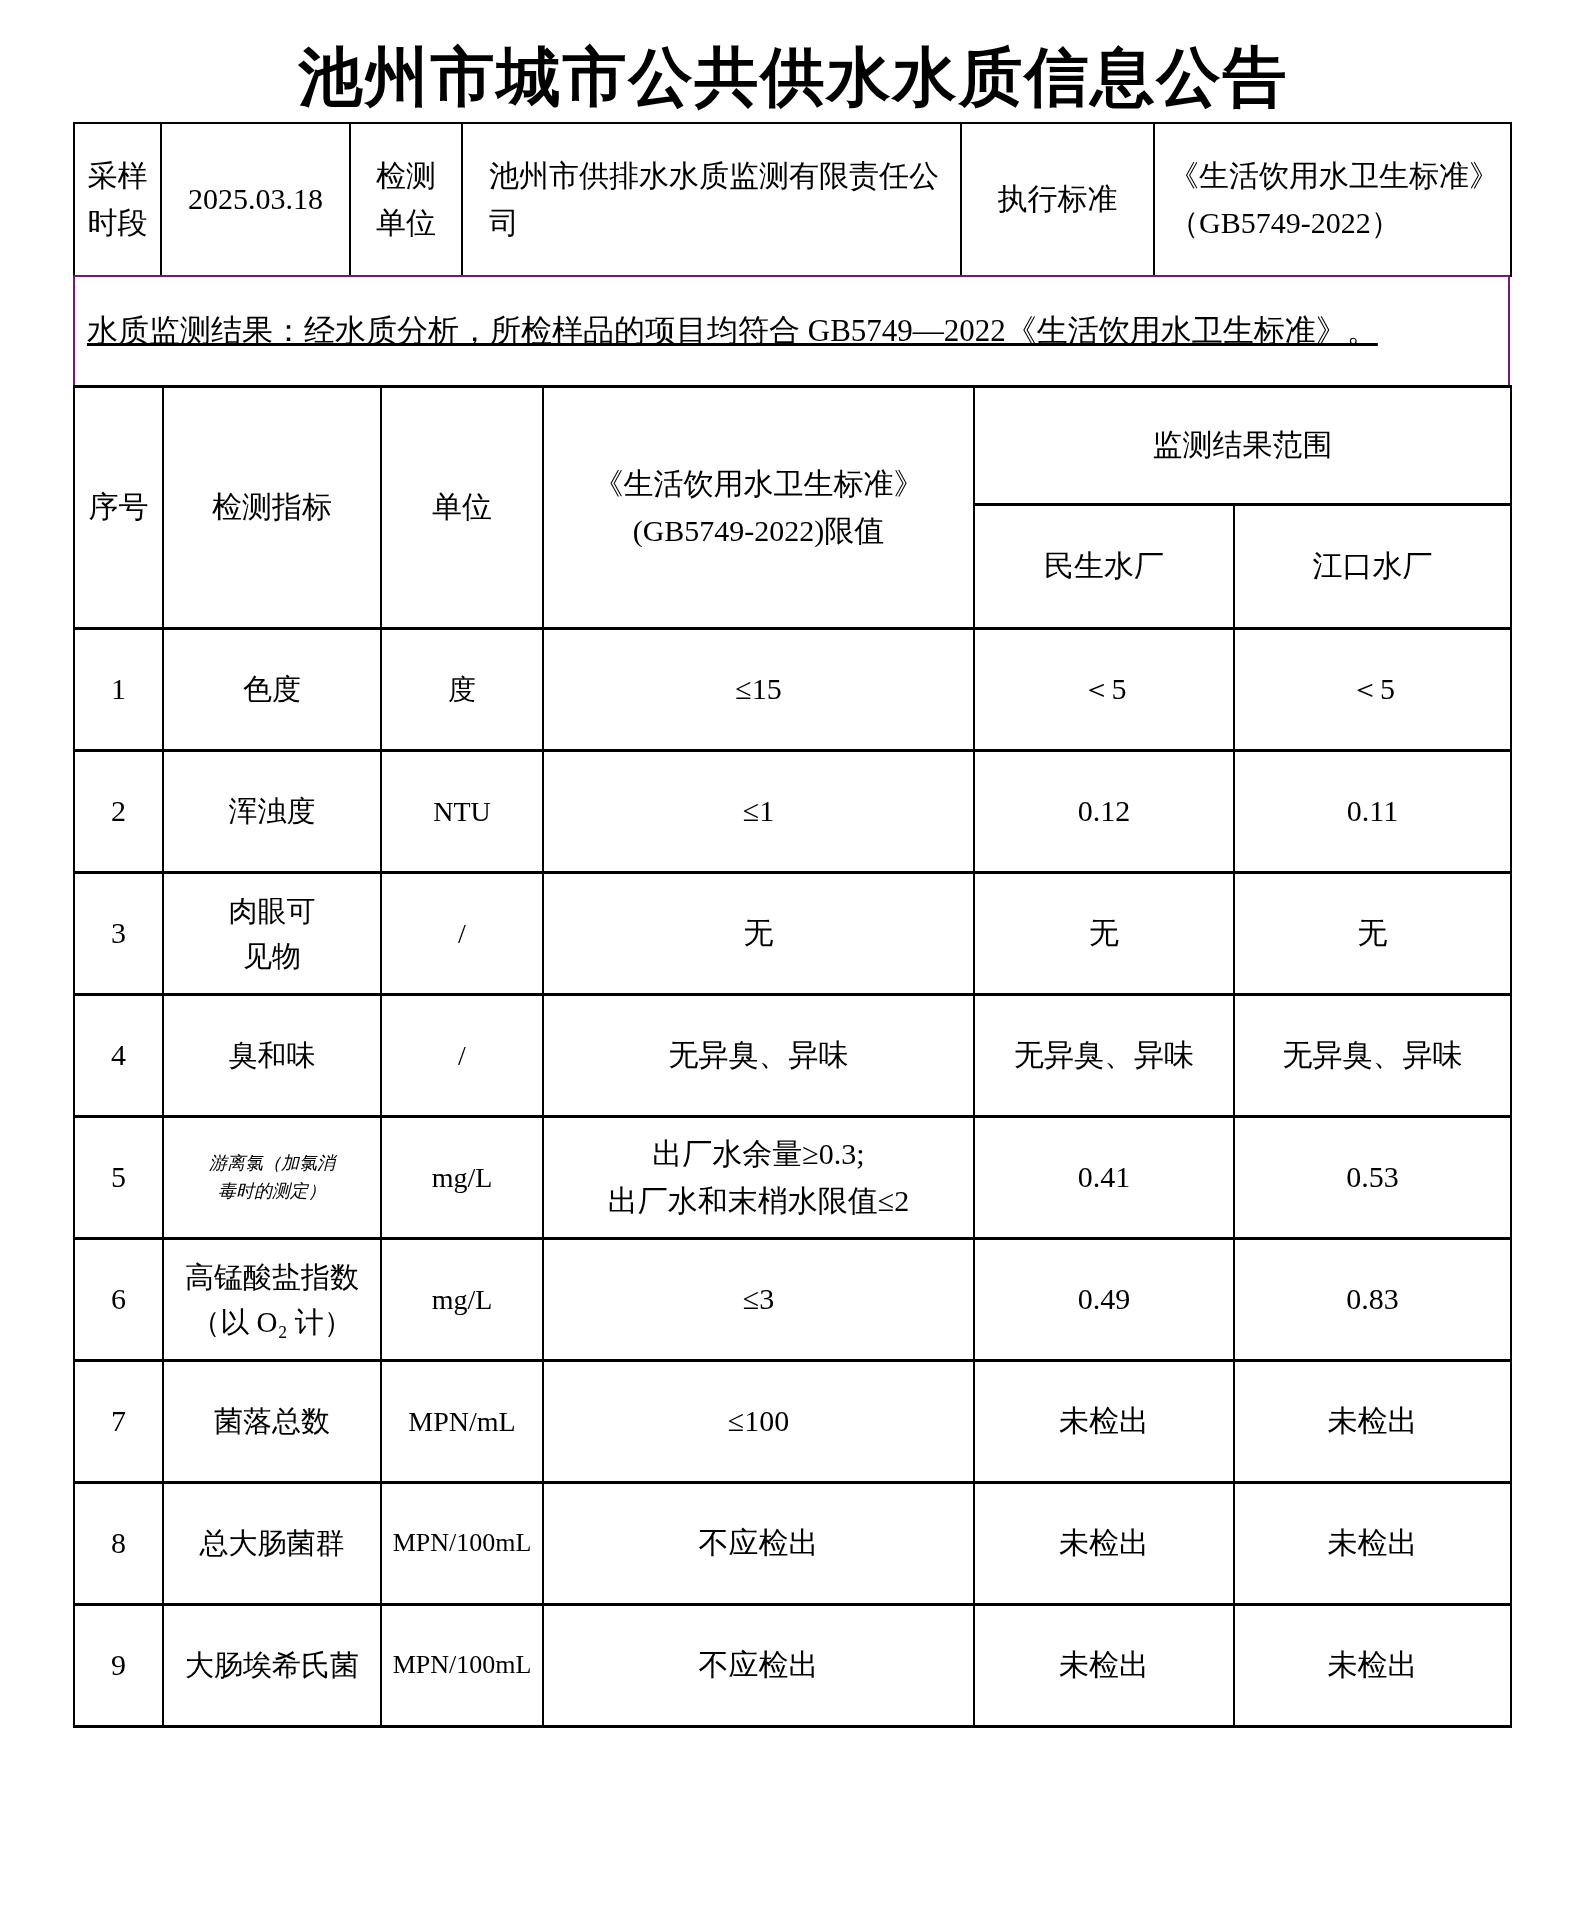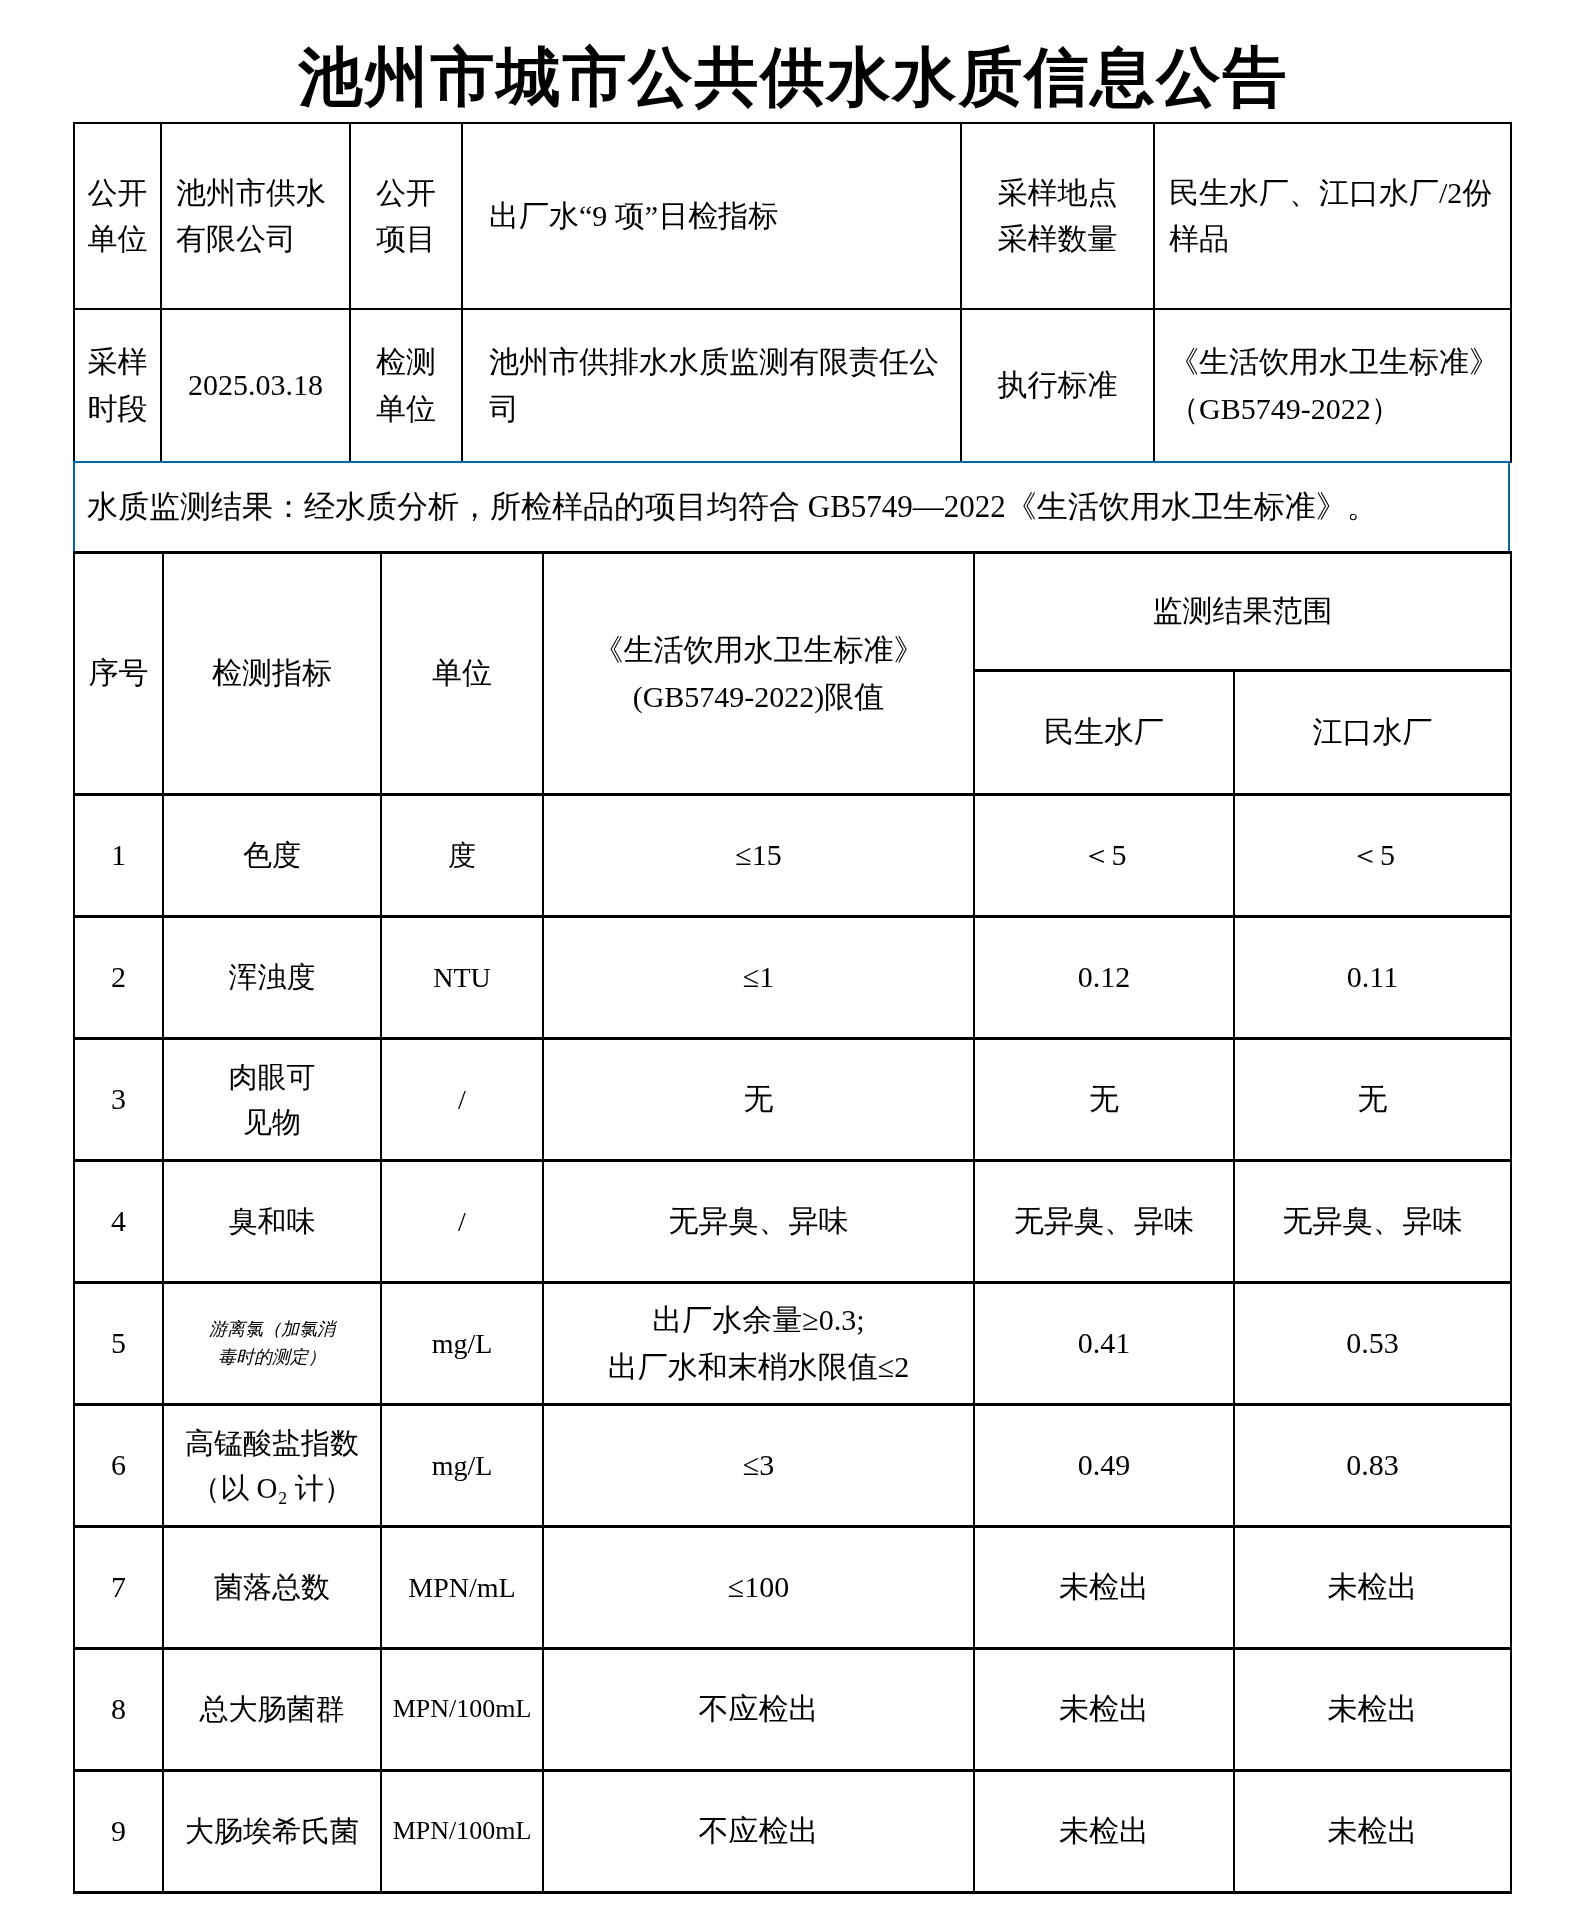--- a/index.html
+++ b/index.html
@@ -55,28 +55,29 @@
     padding-left: 26px;
     padding-right: 14px;
   }
   .info td.left-sm {
     text-align: left;
     padding-left: 14px;
     padding-right: 10px;
   }
   
   .summary {
-    border: 2px solid #0369a1;
+    border: 2px solid #701a75;
     margin-top: -2px;
-    height: 92px;
+    height: 112px;
     box-sizing: border-box;
     display: flex;
     align-items: center;
     padding-left: 12px;
     font-size: 31px;
+    text-decoration: underline;
   }
   
   .main { margin-top: -2px; }
   .main td {
     border-top-width: 3px;
     border-bottom-width: 3px;
   }
   .main tr.hdr1 { height: 118px; }
   .main tr.hdr2 { height: 124px; }
   .main tbody tr { height: 122px; }
@@ -96,32 +97,20 @@
   <table class="info">
     <colgroup>
       <col style="width:87px">
         <col style="width:189px">
         <col style="width:112px">
       <col style="width:499px">
         <col style="width:193px">
         <col style="width:357px">
     </colgroup>
     <tbody>
-      <tr class="r1">
-        <td>公开
-单位</td>
-        <td class="left-sm">池州市供水
-有限公司</td>
-        <td>公开
-项目</td>
-        <td class="left">出厂水“9 项”日检指标</td>
-        <td>采样地点
-采样数量</td>
-        <td class="left-sm">民生水厂、江口水厂/2份样品</td>
-      </tr>
       <tr class="r2">
         <td>采样
 时段</td>
         <td>2025.03.18</td>
         <td>检测
 单位</td>
         <td class="left">池州市供排水水质监测有限责任公司</td>
         <td>执行标准</td>
         <td class="left-sm">《生活饮用水卫生标准》（GB5749-2022）</td>
       </tr>

